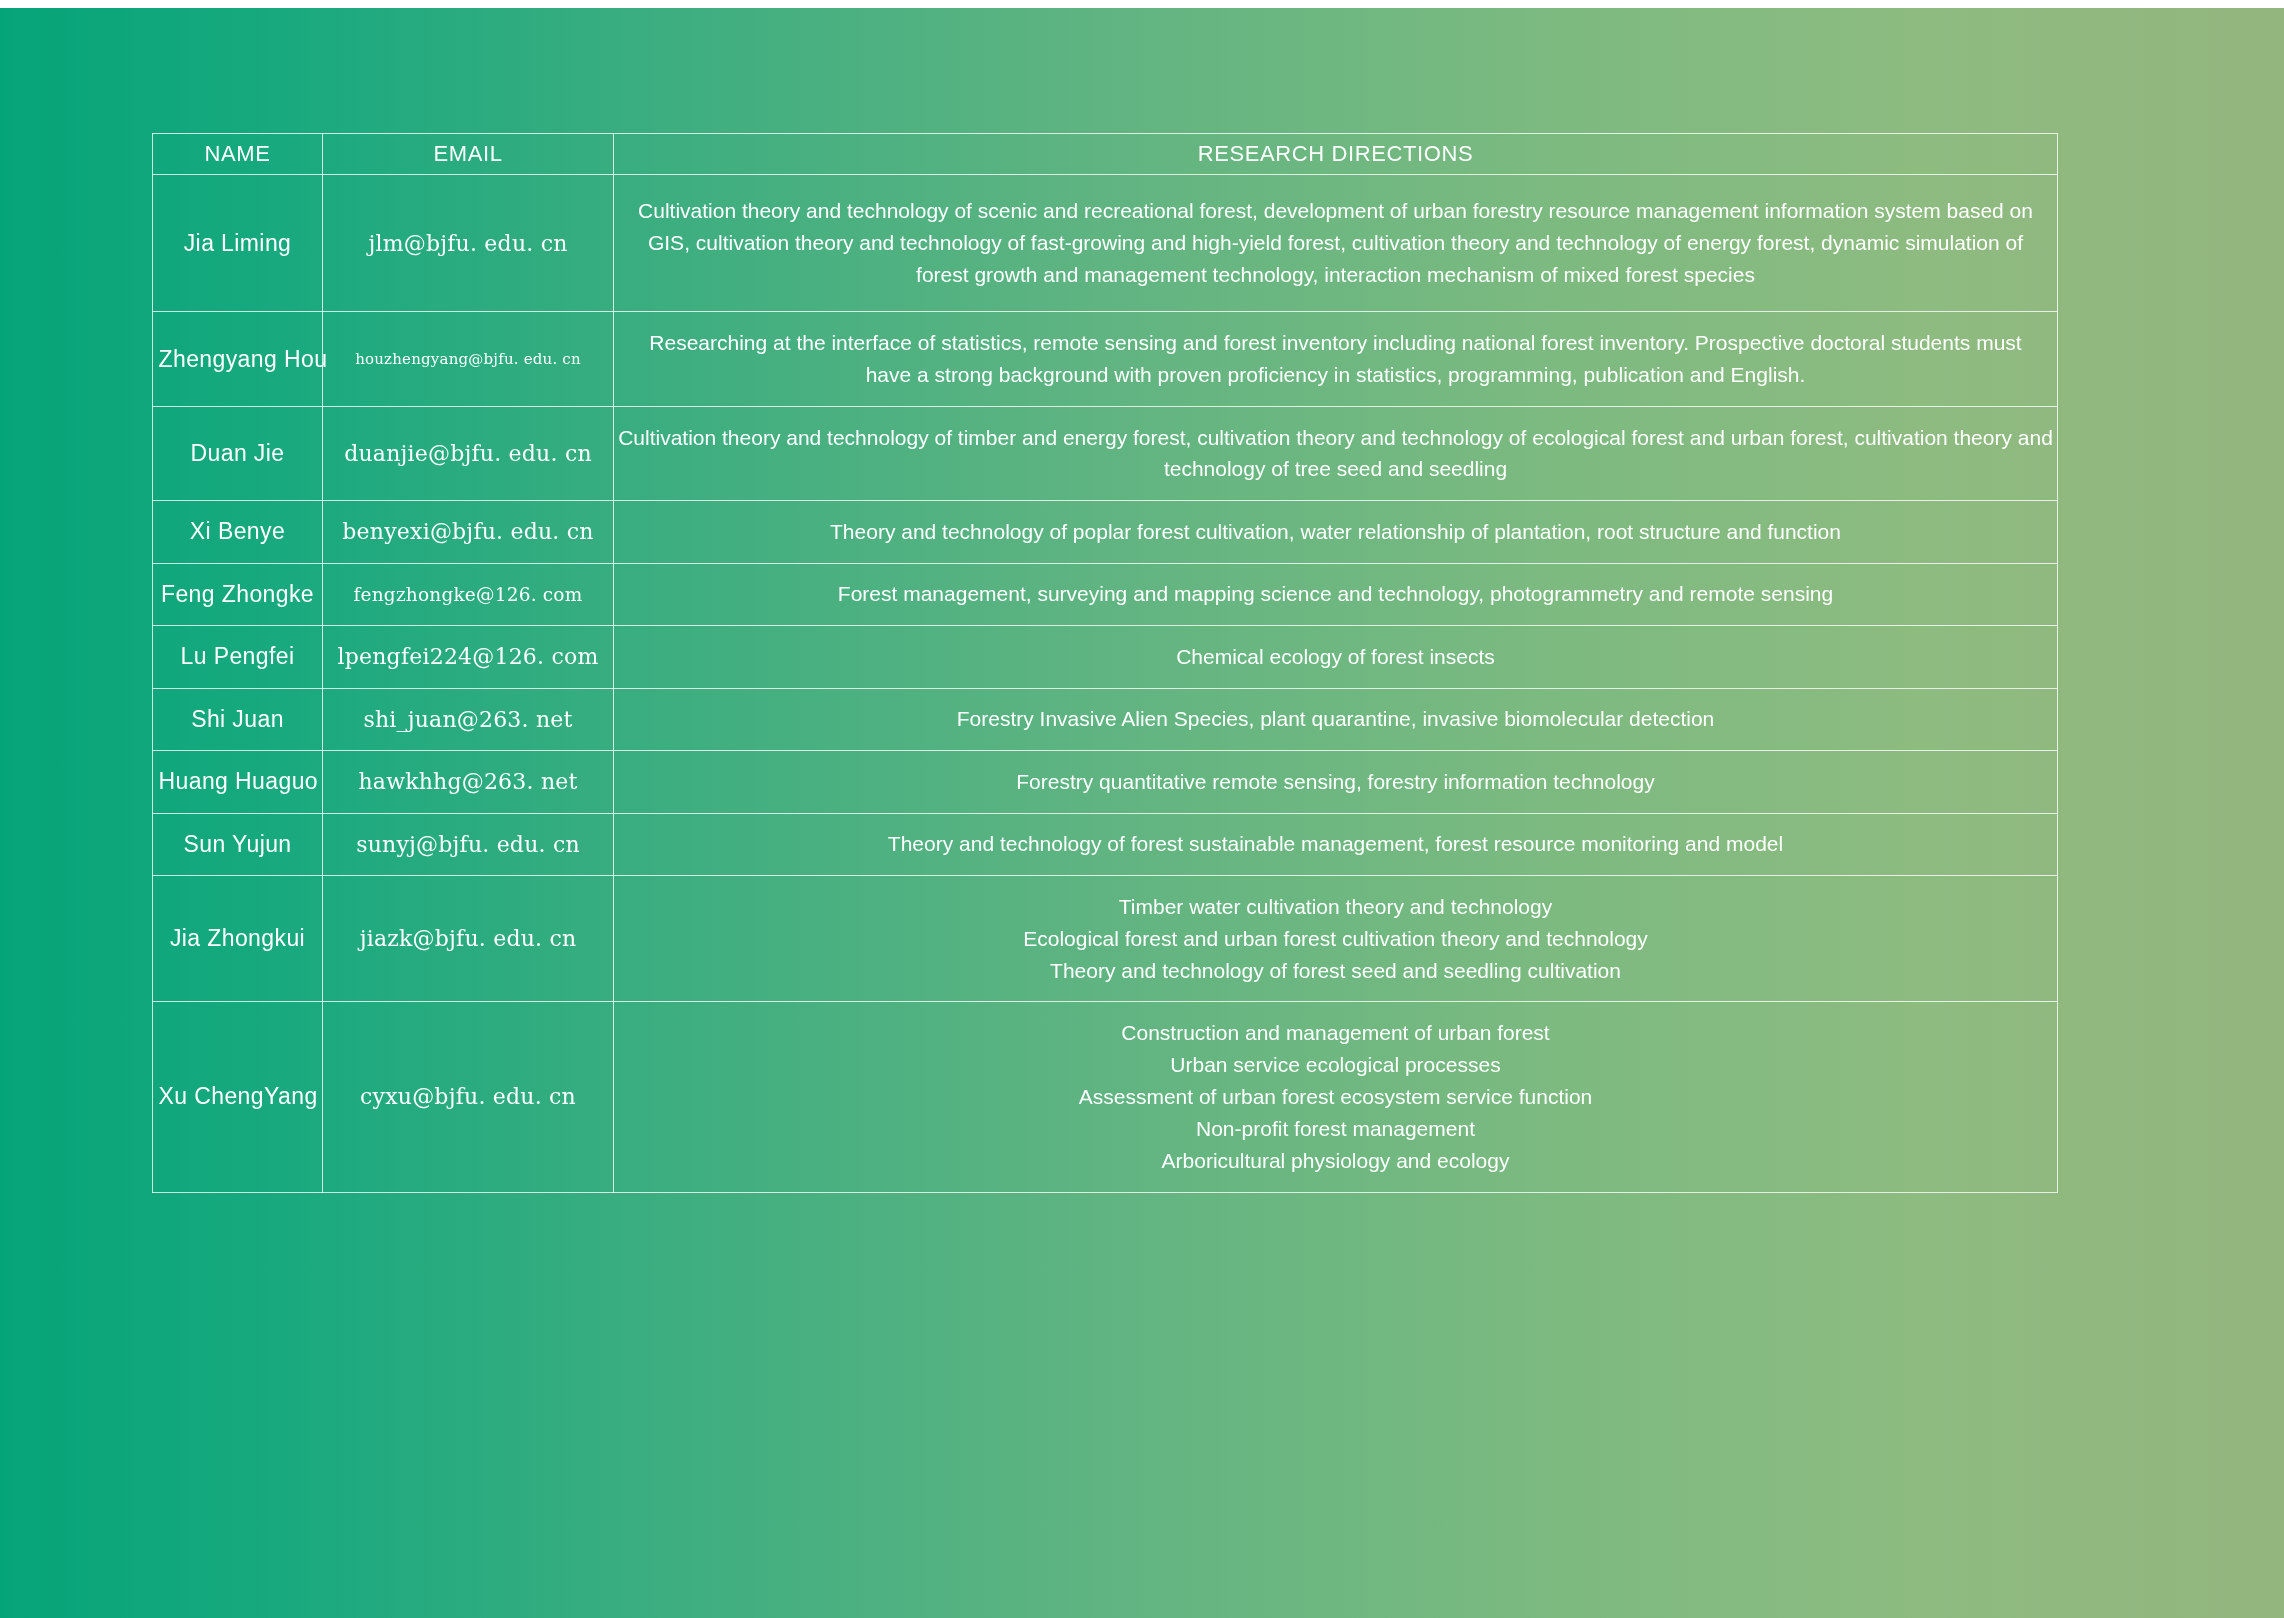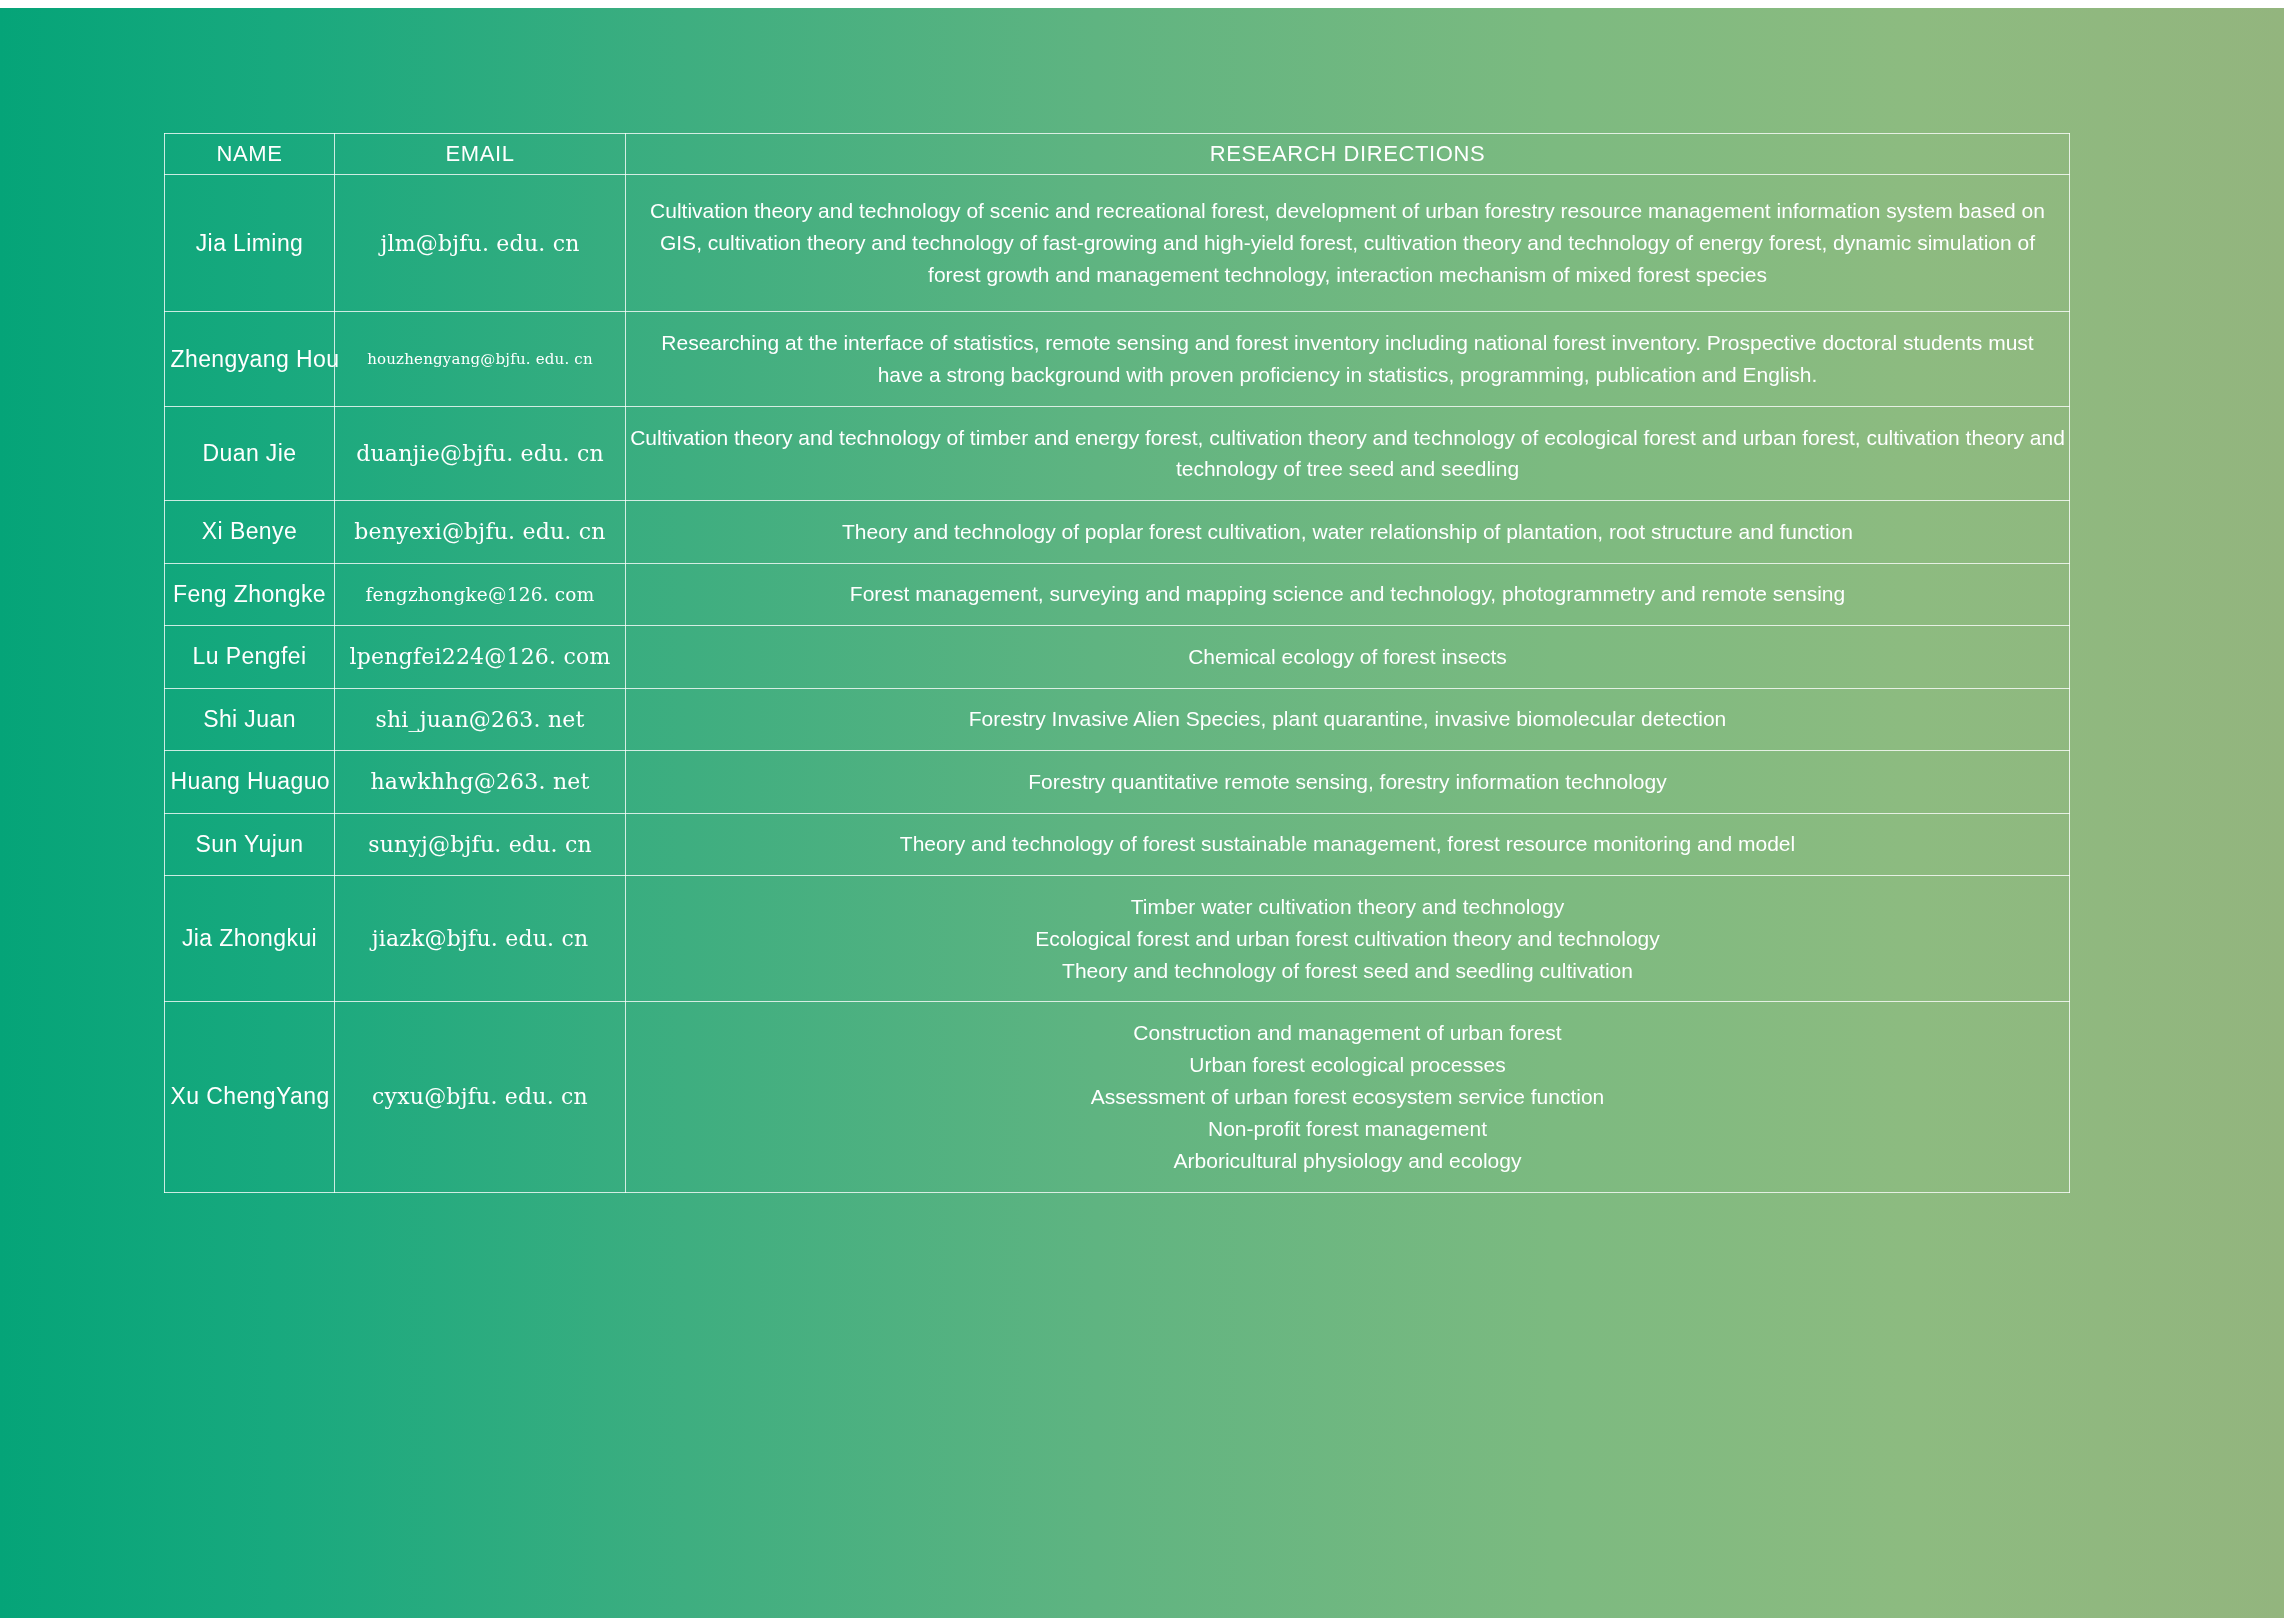--- a/index.html
+++ b/index.html
@@ -28,21 +28,21 @@
   #slide {
     position: absolute;
     left: 0; top: 8.3px;
     width: 2284px;
     height: 1611px;
     background: linear-gradient(to right, #05a478 0%, #18a97e 12%, #3eae80 30%, #5fb481 48%, #7cba80 68%, #8dbb80 84%, #93b57e 100%);
   }
 
   #table-wrap {
     position: absolute;
-    left: 164px;
+    left: 152px;
     top: 125px;
     width: 1905px;
   }
 
   table.roster {
     width: 1905px;
     border-collapse: collapse;
     table-layout: fixed;
   }
 
@@ -212,21 +212,21 @@
             <span class="rdline">Ecological forest and urban forest cultivation theory and technology</span>
             <span class="rdline">Theory and technology of forest seed and seedling cultivation</span>
           </td>
         </tr>
 
         <tr class="r-14">
           <td class="cell-name">Xu ChengYang</td>
           <td class="cell-email">cyxu@bjfu. edu. cn</td>
           <td class="cell-rd">
             <span class="rdline">Construction and management of urban forest</span>
-            <span class="rdline">Urban forest ecological processes</span>
+            <span class="rdline">Urban service ecological processes</span>
             <span class="rdline">Assessment of urban forest ecosystem service function</span>
             <span class="rdline">Non-profit forest management</span>
             <span class="rdline">Arboricultural physiology and ecology</span>
           </td>
         </tr>
 
       </tbody>
     </table>
   </div>
 

